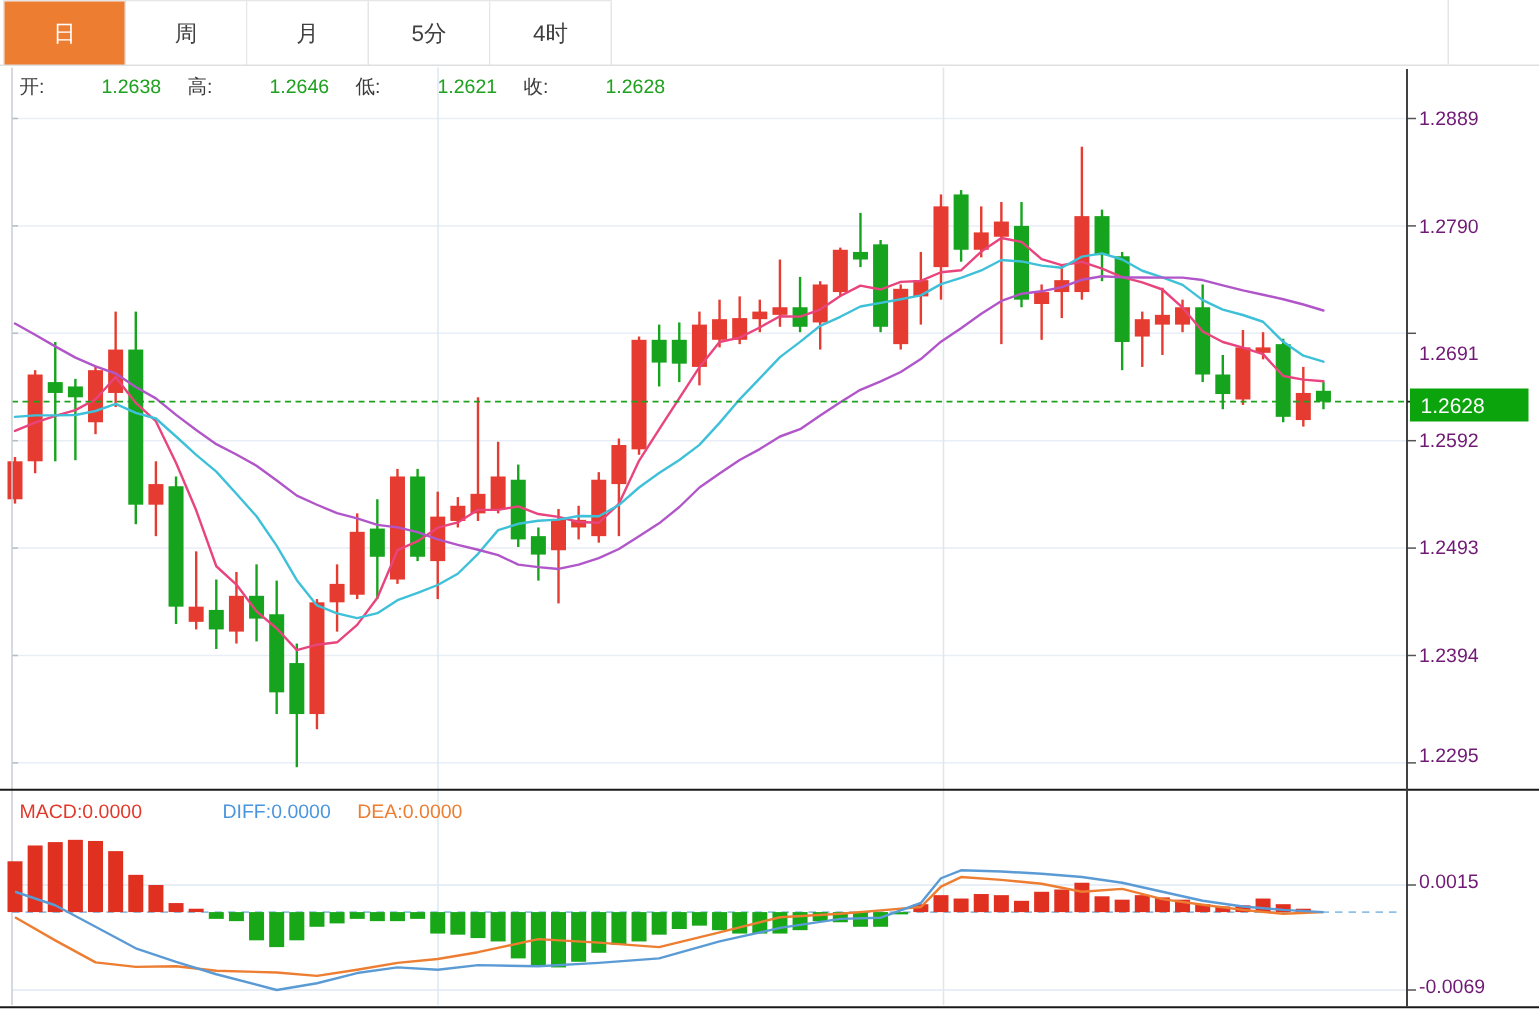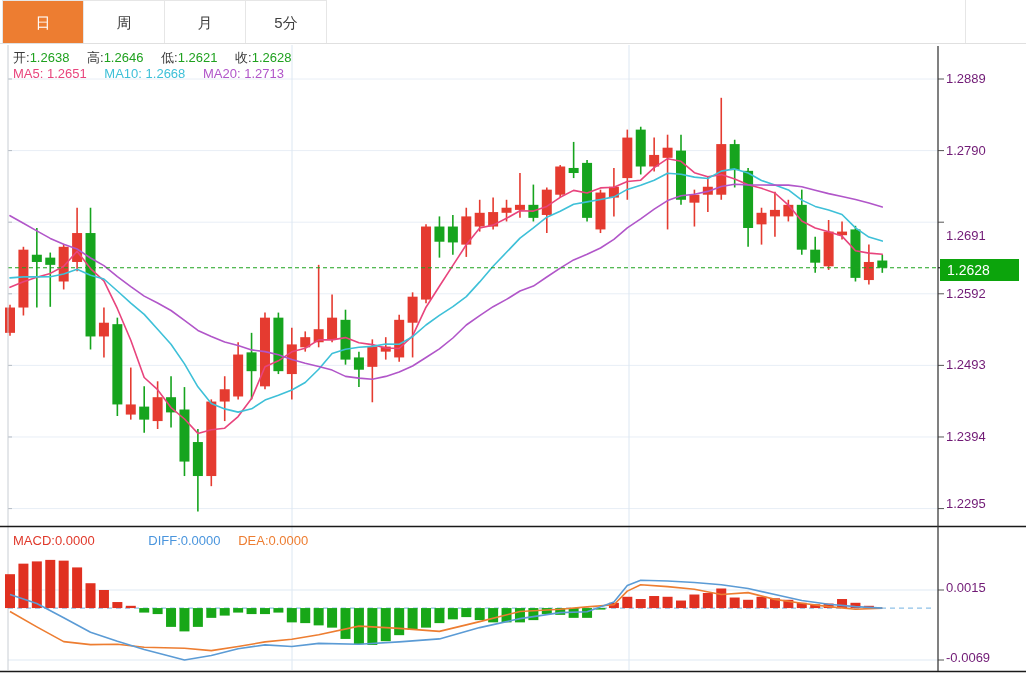--- a/index.html
+++ b/index.html
@@ -12,21 +12,21 @@
   #tabbar-end{position:absolute;left:965px;top:0;width:1px;height:43px;background:#e6e6e6;}
   
   #chart-wrap{position:absolute;left:0;top:0;width:1026px;height:679px;}
   
   .legend-row{position:absolute;left:13px;font-size:13px;white-space:nowrap;z-index:5;}
   #ohlc-row{top:49px;}
   #ma-row{top:66px;}
   #macd-row{top:533px;}
   .lg{margin-right:14px;}
   .lbl{color:#3a3a3a;}
-  .grn{color:#1fa11f;}
+  .grn{color:#1fa11f;margin-left:38px;}
   .ma5{color:#e8447d;} .ma10{color:#3ec0d8;} .ma20{color:#b156c9;}
   .macdv{color:#e0392b;} .diffv{color:#4a95dd;margin-left:36px;} .deav{color:#ed7d31;}
   
   .ytick{position:absolute;left:946px;font-size:13px;color:#701a75;z-index:4;}
   #price-badge{position:absolute;left:940px;top:259px;width:79px;height:22px;background:#0ca40c;color:#fff;
     font-size:14px;line-height:22px;padding-left:7px;box-sizing:border-box;z-index:6;}
 </style>
 </head>
 <body>
 
@@ -271,36 +271,32 @@
         <polyline points="10.0,594.5 36.8,603.5 63.7,617.8 90.5,632.2 117.4,641.2 144.2,649.5 184.5,660.0 211.3,655.5 238.1,648.7 265.0,644.9 291.8,646.5 318.7,643.4 358.9,644.2 399.2,641.9 439.4,638.9 479.7,627.6 520.0,618.6 560.2,612.6 587.1,611.8 613.9,602.0 627.3,585.5 640.7,580.2 667.6,581.0 694.4,582.5 721.3,584.7 748.1,588.5 774.9,594.5 801.8,600.5 828.6,604.3 855.5,606.6 882.3,608.1 " fill="none" stroke="#5b9bd5" stroke-width="1.6" stroke-linejoin="round"></polyline>
         <line x1="938" y1="267.75520000000006" x2="943" y2="267.75520000000006" stroke="#222" stroke-width="1.2"></line>
       </svg>
   </div>
 
   <div id="tabbar">
     <div class="tab active">日</div>
     <div class="tab">周</div>
     <div class="tab">月</div>
     <div class="tab">5分</div>
+    <div class="tab">4时</div>
   </div>
   <div id="tabbar-underline"></div>
   <div id="tabbar-end"></div>
 
   <div id="ohlc-row" class="legend-row">
     <span class="lg"><span class="lbl">开:</span><span class="grn">1.2638</span></span>
     <span class="lg"><span class="lbl">高:</span><span class="grn">1.2646</span></span>
     <span class="lg"><span class="lbl">低:</span><span class="grn">1.2621</span></span>
     <span class="lg"><span class="lbl">收:</span><span class="grn">1.2628</span></span>
   </div>
 
-  <div id="ma-row" class="legend-row">
-    <span class="lg ma5"><span>MA5:</span> <span>1.2651</span></span>
-    <span class="lg ma10"><span>MA10:</span> <span>1.2668</span></span>
-    <span class="lg ma20"><span>MA20:</span> <span>1.2713</span></span>
-  </div>
 
   <div id="macd-row" class="legend-row">
     <span class="lg macdv"><span>MACD:</span><span>0.0000</span></span>
     <span class="lg diffv"><span>DIFF:</span><span>0.0000</span></span>
     <span class="lg deav"><span>DEA:</span><span>0.0000</span></span>
   </div>
 
   <div class="ytick" style="top:71px">1.2889</div>
   <div class="ytick" style="top:143px">1.2790</div>
   <div class="ytick" style="top:228px">1.2691</div>

